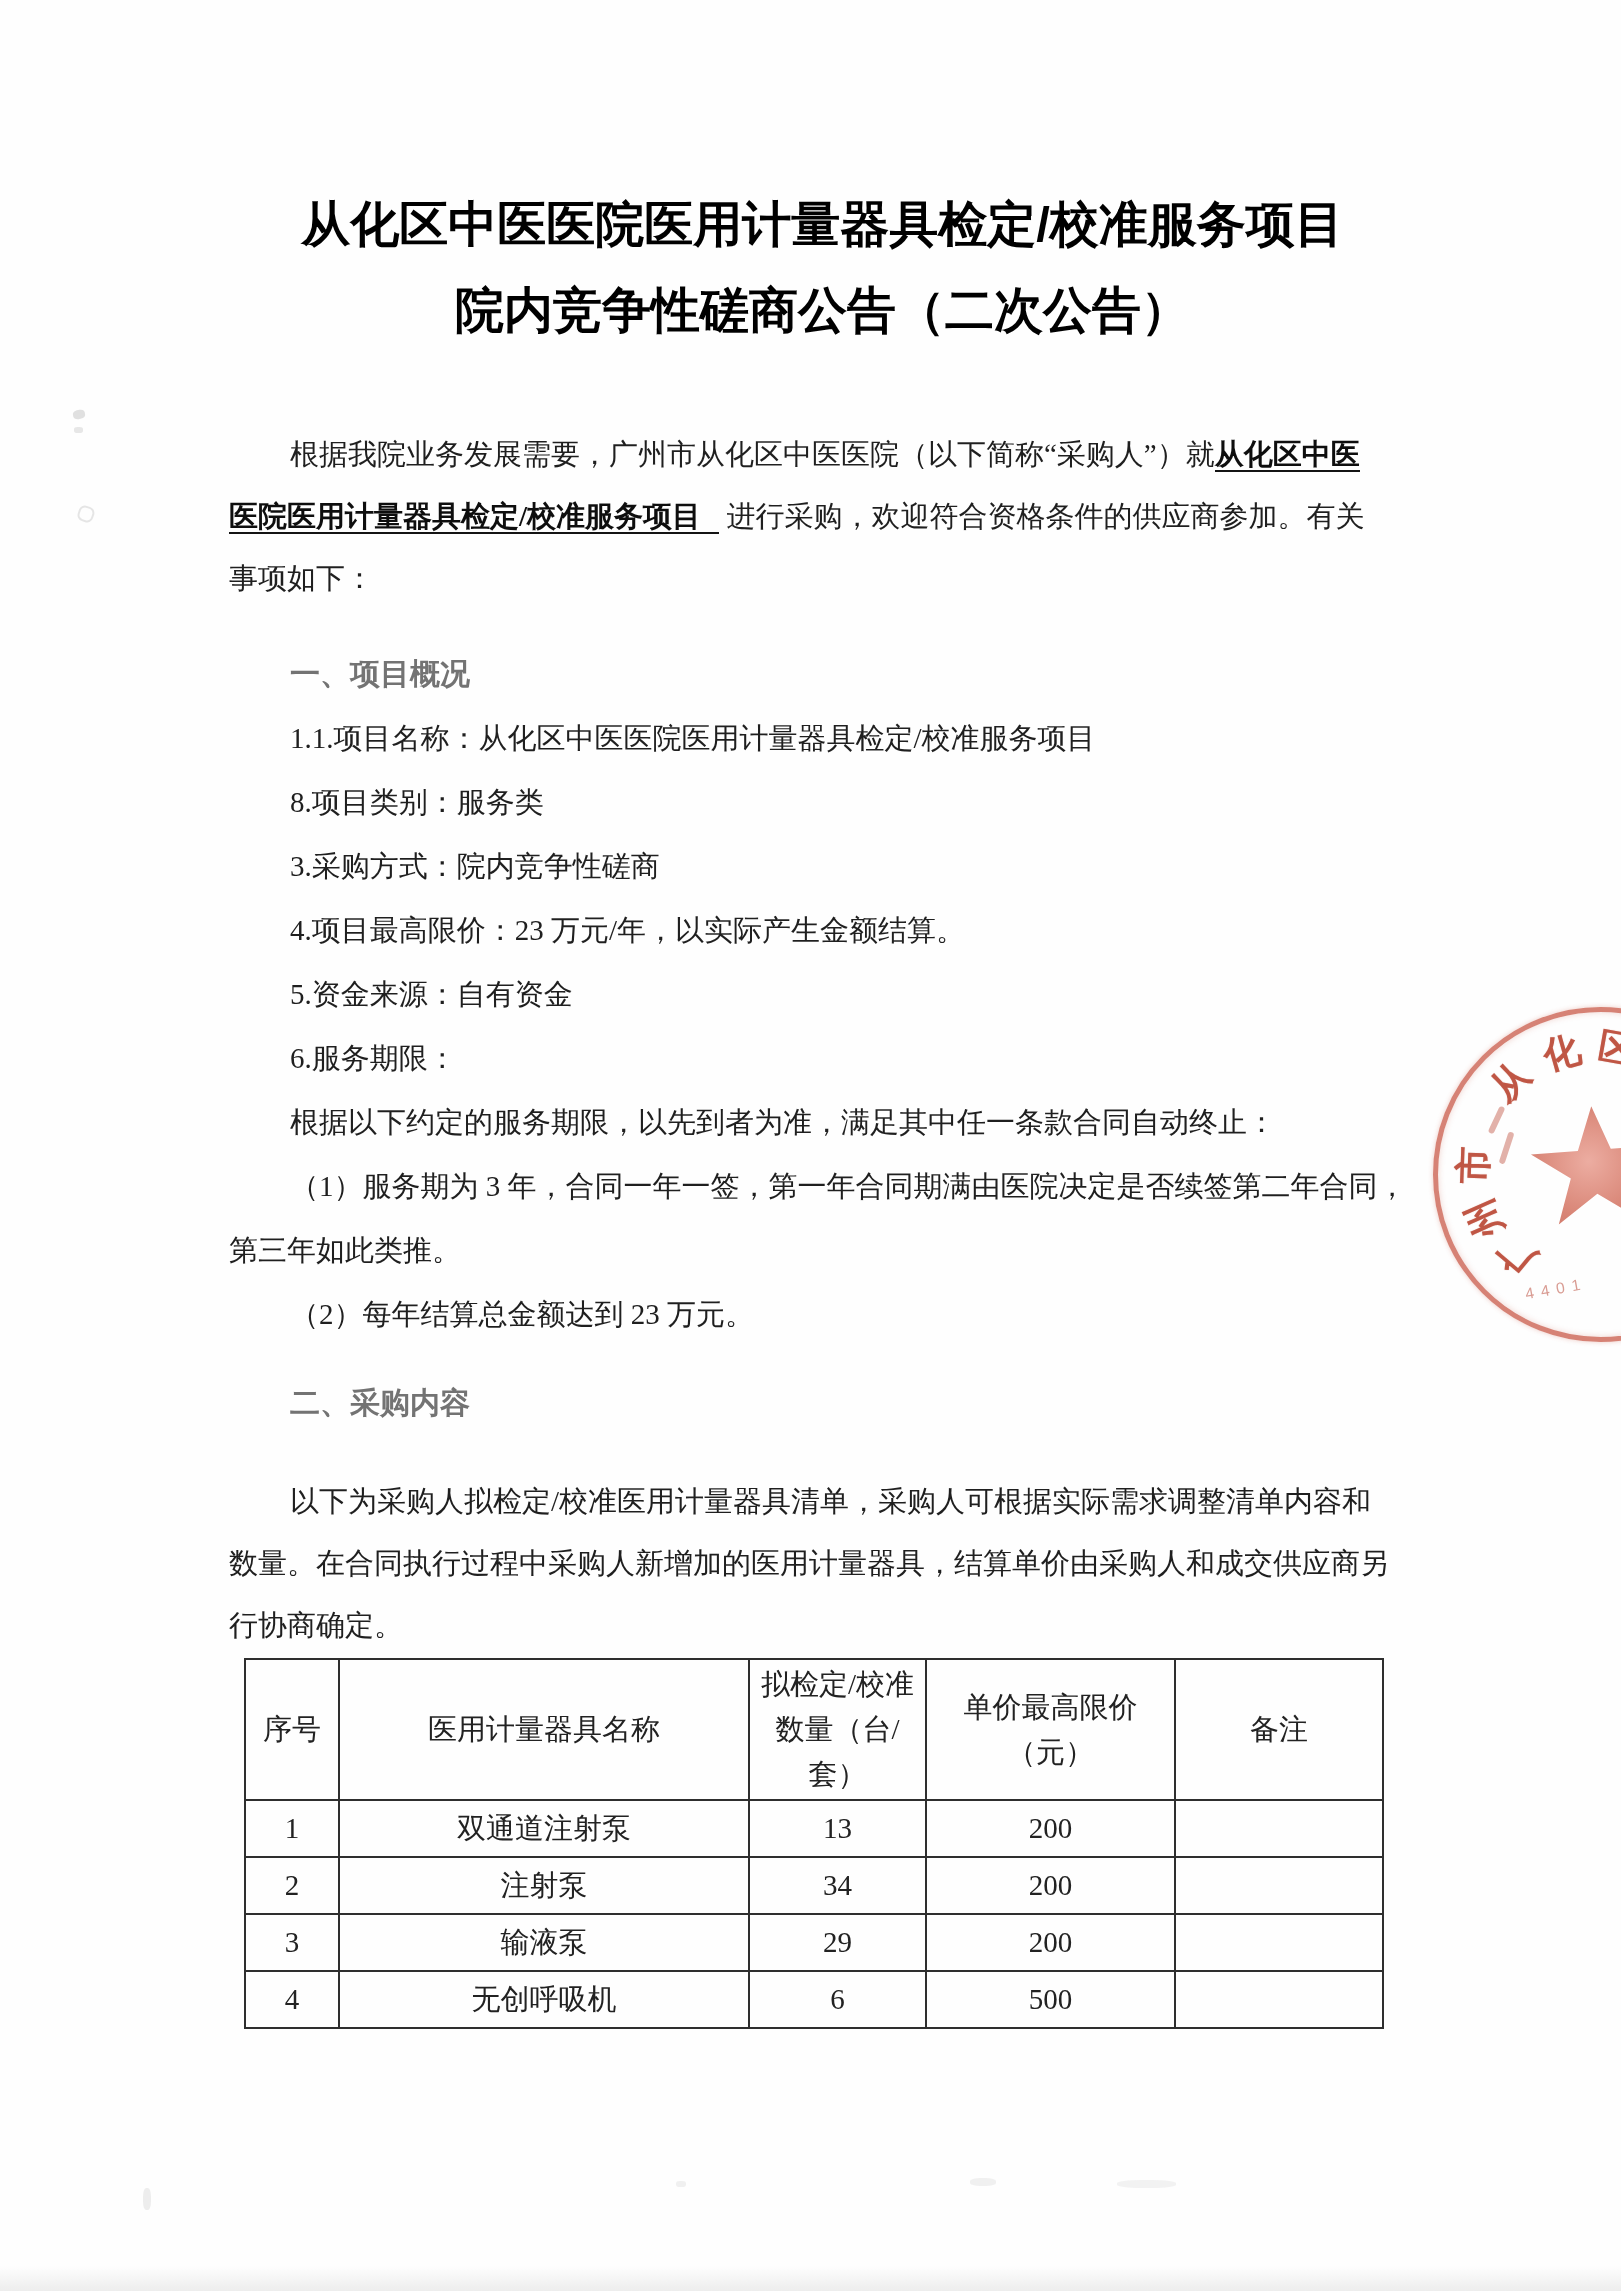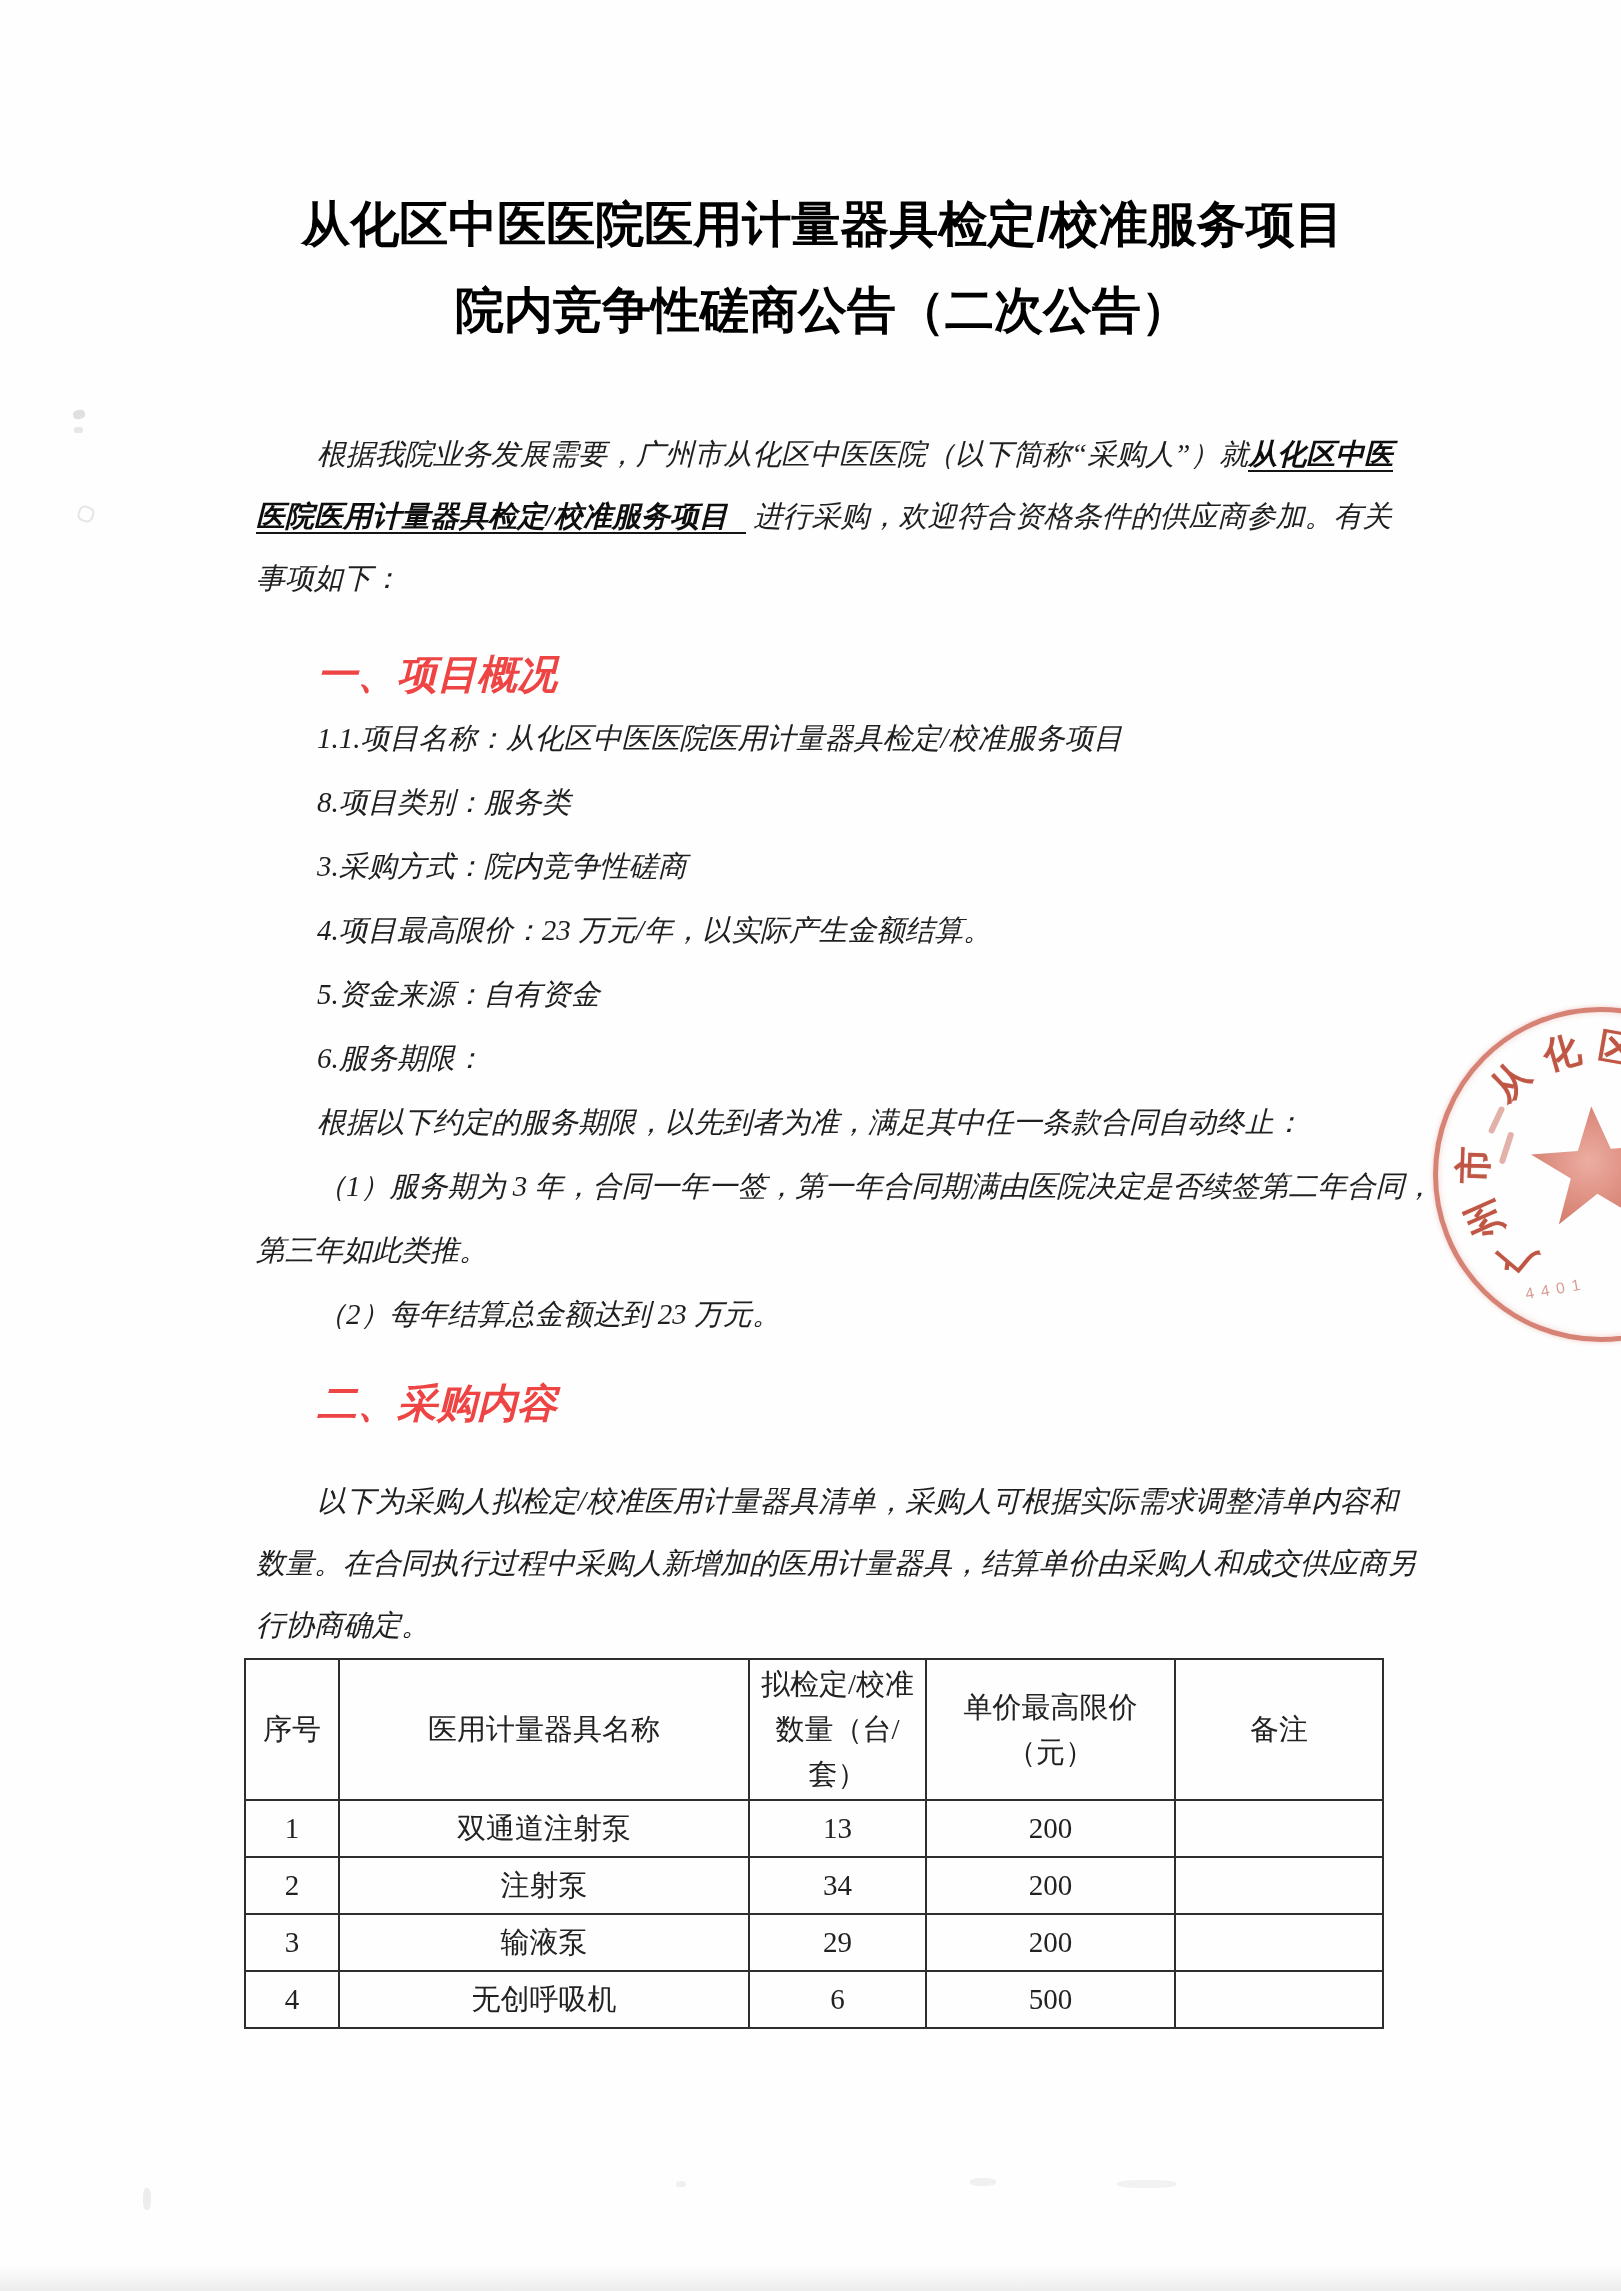--- a/index.html
+++ b/index.html
@@ -16,27 +16,27 @@
   
   .doc-title {
     position:absolute; top:181px; left:243px; width:1159px;
     margin:0; text-align:center;
     font-family:"Liberation Sans","DejaVu Sans",sans-serif;
     font-weight:bold; font-size:49px; color:#000000;
   }
   .t-line { height:86px; line-height:86px; white-space:nowrap; }
 
   
-  .block { position:absolute; left:256px; width:1159px; font-size:29px;font-style:italic; }
+  .block { position:absolute; left:229px; width:1159px; font-size:29px; }
   .line  { height:62px; line-height:62px; white-space:nowrap; }
   .sec1 .line { height:64px; line-height:64px; }
   .indent { padding-left:61px; }
   .heading {
     font-family:"Liberation Sans","DejaVu Sans",sans-serif;
-    font-weight:bold; font-size:40px; color:#ef4444;
+    font-weight:bold; font-size:30px; color:#737373;
   }
   .bu {
     font-weight:bold;
     border-bottom:2.9px solid #141414;
     color:#0e0e0e;
   }
   .bu.pad { padding-right:17.6px; margin-right:7.8px; }
 
   .intro    { top:423px; }
   .sec1     { top:642px; }

